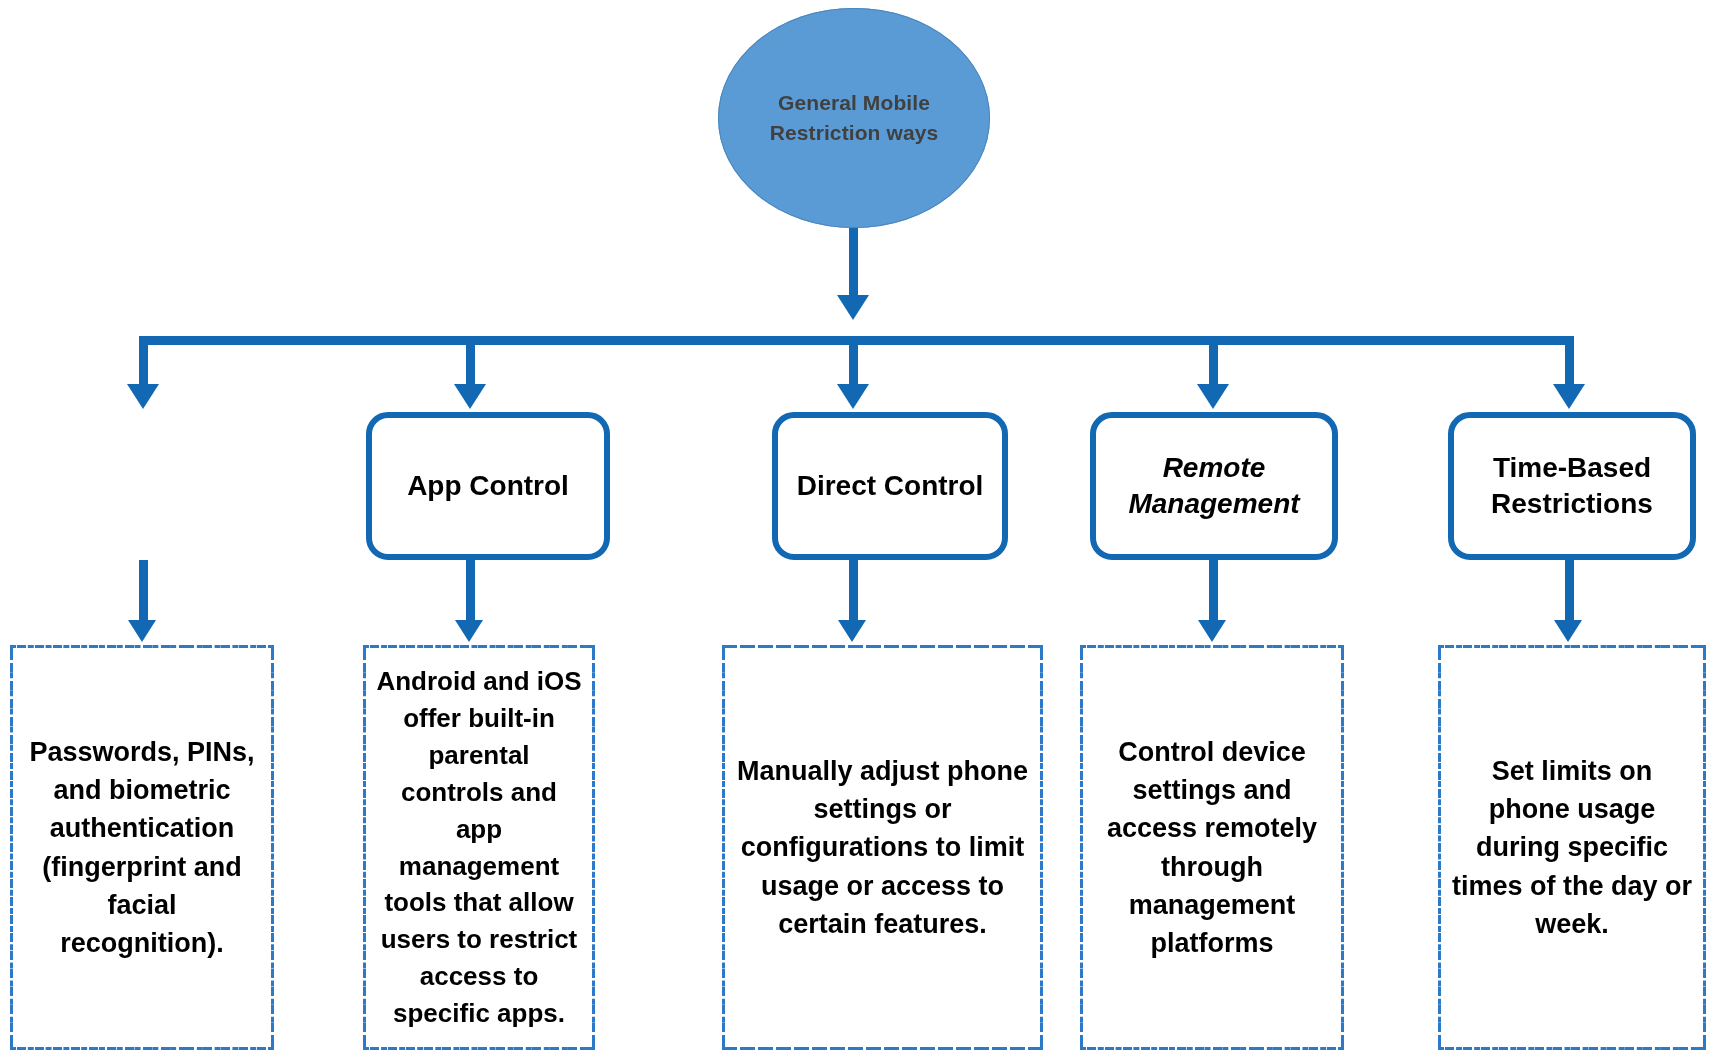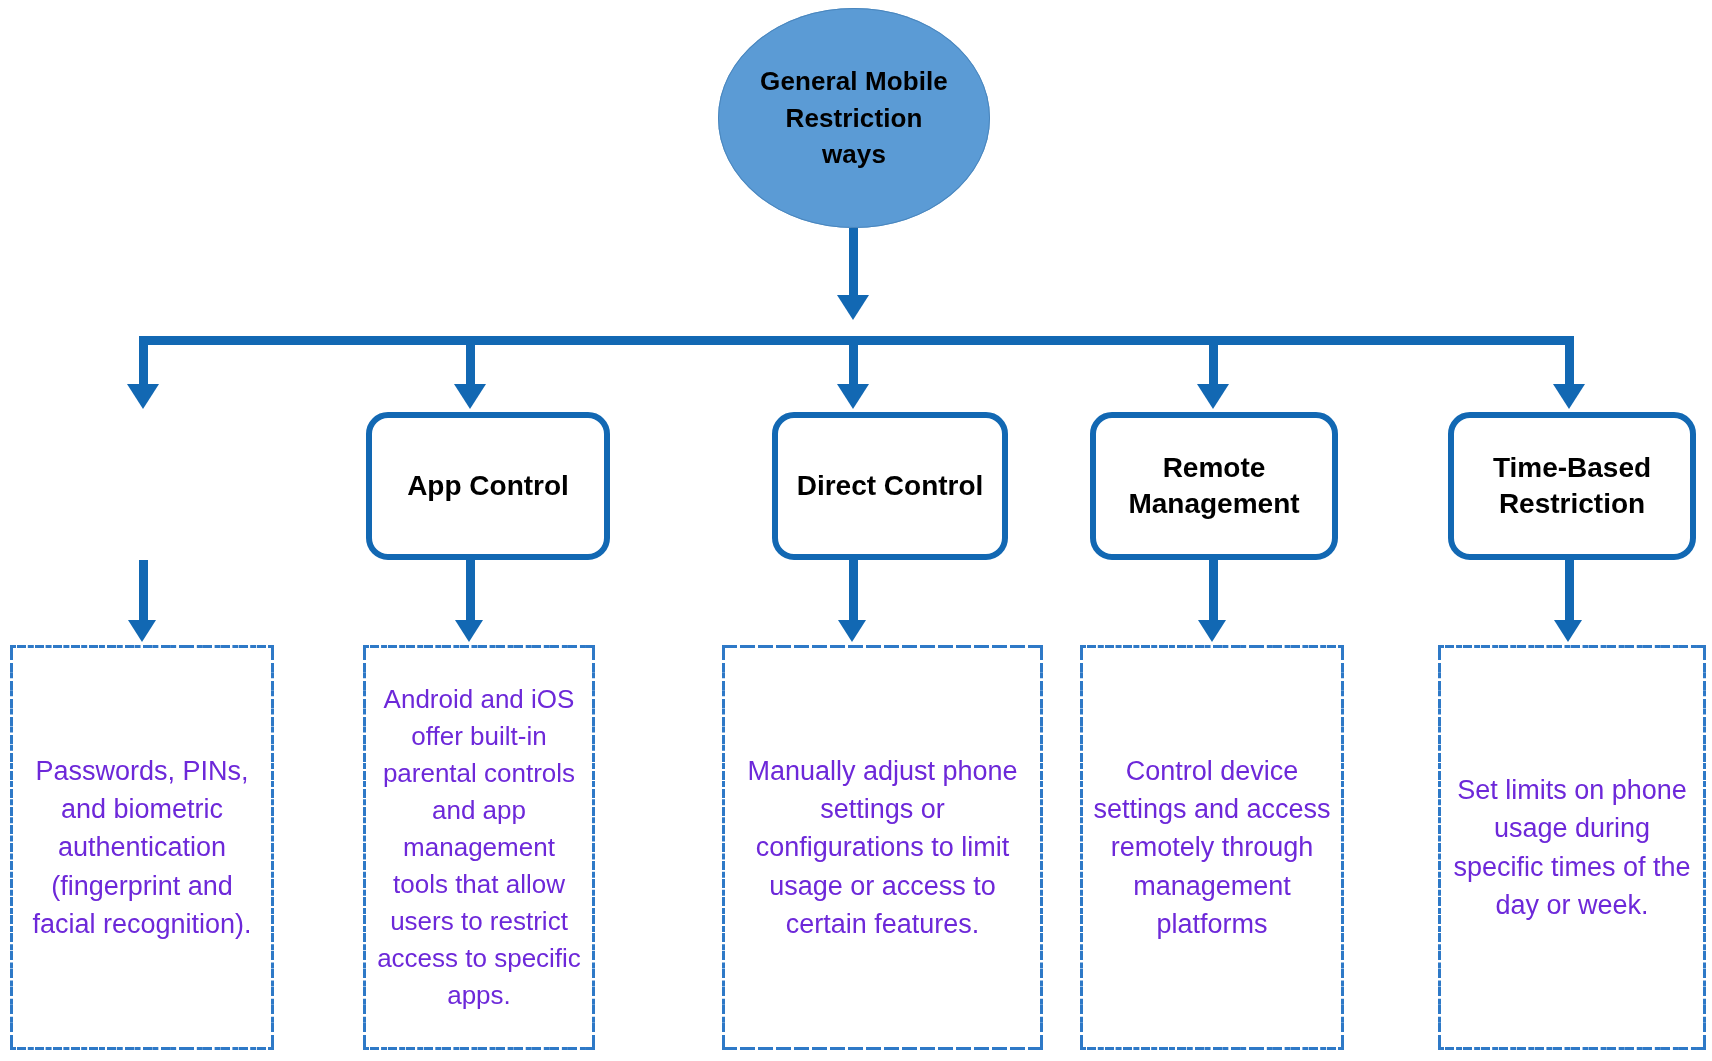--- a/index.html
+++ b/index.html
@@ -28,23 +28,23 @@
     border-radius: 50%;
     background: #5B9BD5;
     box-shadow: inset 0 0 0 1px #4a86bd;
     display: flex;
     align-items: center;
     justify-content: center;
     text-align: center;
     box-sizing: border-box;
   }
   .root-node .root-label {
-    color: #000000;
+    color: #404040;
     font-weight: bold;
-    font-size: 26px;
+    font-size: 21px;
     line-height: 1.42;
     letter-spacing: 0.1px;
     padding: 0 34px;
   }
 
   
   .vline {
     position: absolute;
     width: 9px;
     background: #1268B3;
@@ -105,22 +105,22 @@
     position: absolute;
     left: -3px;
     top: -3px;
     right: -3px;
     bottom: -3px;
     border: 3px dotted #2E79C7;
     pointer-events: none;
   }
   .desc-box .desc-label {
     position: relative;
-    color: #6d28d9;
-    font-weight: normal;
+    color: #000000;
+    font-weight: bold;
     font-size: 27px;
     line-height: 1.42;
     padding: 0 10px;
   }
   .desc-box.tight .desc-label { font-size: 26px; }
 </style>
 </head>
 <body>
 
 <div id="canvas">
@@ -159,33 +159,33 @@
     <span class="cat-label">Direct Control</span>
   </div>
   <div class="vline" style="left:849px; top:560px; height:62px;"></div>
   <div class="arrowhead small" style="left:838px; top:620px;"></div>
   <div class="desc-box" style="left:722px; top:645px; width:321px; height:405px;">
     <span class="desc-label">Manually adjust phone settings or configurations to limit usage or access to certain features.</span>
   </div>
 
   <div class="vline" style="left:1209px; top:336px; height:50px;"></div>
   <div class="arrowhead" style="left:1197px; top:384px;"></div>
-  <div class="cat-box" style="left:1090px; top:412px; width:248px; height:148px;">
+  <div class="cat-box" style="left:1090px; top:412px; width:248px; height:148px;font-style:italic;">
     <span class="cat-label">Remote Management</span>
   </div>
   <div class="vline" style="left:1209px; top:560px; height:62px;"></div>
   <div class="arrowhead small" style="left:1198px; top:620px;"></div>
   <div class="desc-box" style="left:1080px; top:645px; width:264px; height:405px;">
     <span class="desc-label">Control device settings and access remotely through management platforms</span>
   </div>
 
   <div class="vline" style="left:1565px; top:336px; height:50px;"></div>
   <div class="arrowhead" style="left:1553px; top:384px;"></div>
   <div class="cat-box" style="left:1448px; top:412px; width:248px; height:148px;">
-    <span class="cat-label">Time-Based Restriction</span>
+    <span class="cat-label">Time-Based Restrictions</span>
   </div>
   <div class="vline" style="left:1565px; top:560px; height:62px;"></div>
   <div class="arrowhead small" style="left:1554px; top:620px;"></div>
   <div class="desc-box" style="left:1438px; top:645px; width:268px; height:405px;">
     <span class="desc-label">Set limits on phone usage during specific times of the day or week.</span>
   </div>
 
 </div>
 
 </body></html>

